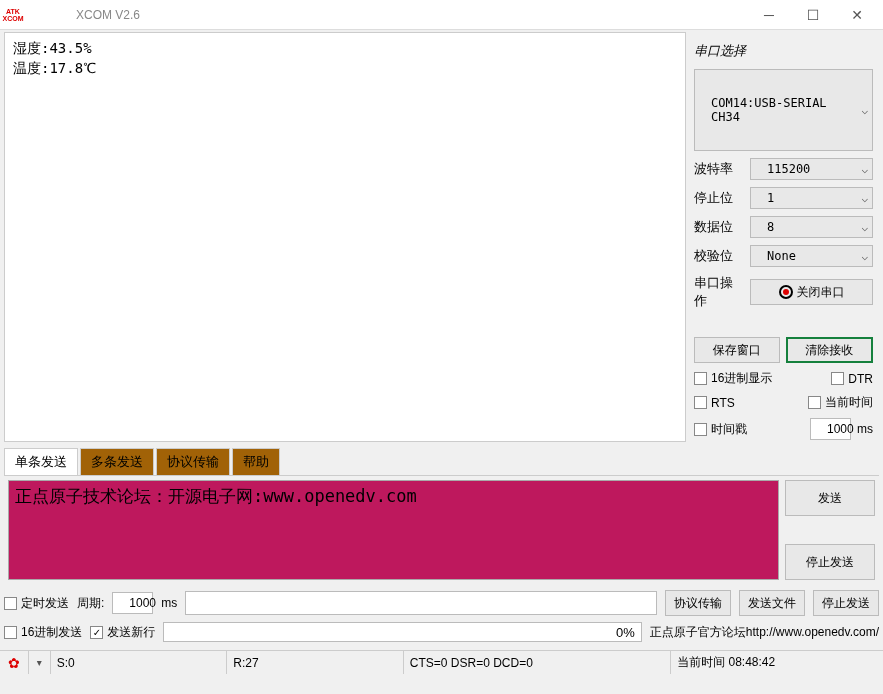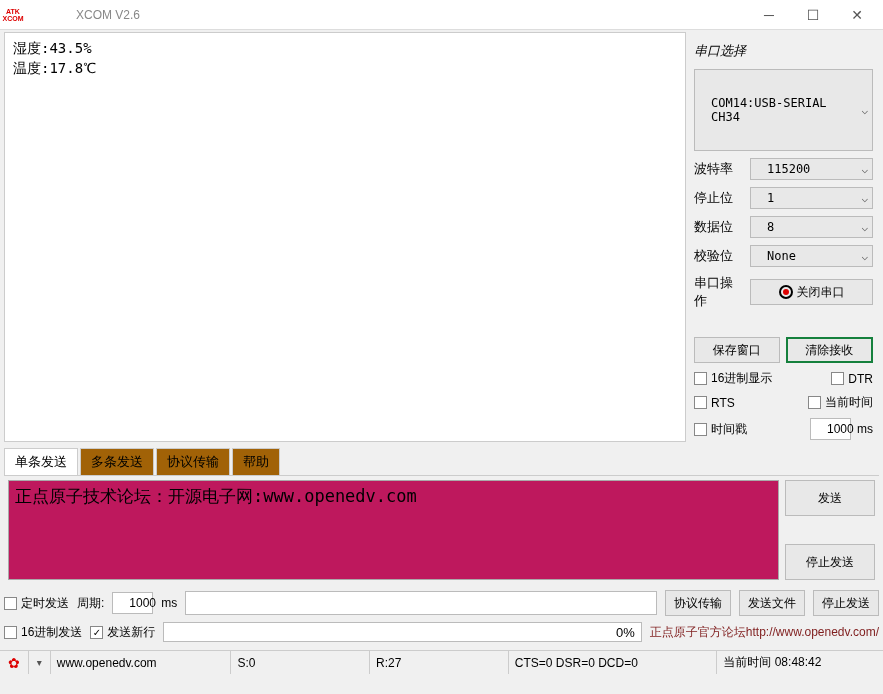--- a/index.html
+++ b/index.html
@@ -121,21 +121,21 @@
   font-size: 17px;
   resize: none;
 }
 .send-btns { display: flex; flex-direction: column; gap: 8px; width: 90px; }
 .send-btns .btn { height: 36px; }
 
 .bottom-rows { padding: 6px 4px 2px 4px; }
 .br { display: flex; align-items: center; gap: 8px; margin-bottom: 6px; }
 .file-input { flex: 1; height: 24px; background: #fff; border: 1px solid #bbb; }
 .progress { flex: 1; height: 20px; background: #fff; border: 1px solid #bbb; display: flex; align-items: center; justify-content: flex-end; padding-right: 6px; font-size: 13px; }
-.link { color: #7f1d1d; font-size: 12px; }
+.link { color: #000000; font-size: 12px; }
 
 .statusbar {
   height: 24px;
   display: flex;
   align-items: stretch;
   border-top: 1px solid #ccc;
   font-size: 12px;
 }
 .sb-cell { border-right: 1px solid #ccc; display: flex; align-items: center; padding: 0 6px; white-space: nowrap; }
 .sb-cell.gear { color: #d00; font-size: 14px; padding: 0 8px; }
@@ -265,18 +265,17 @@
         <span>发送新行</span>
       </div>
     <div class="progress">0%</div>
     <span class="link">正点原子官方论坛http://www.openedv.com/</span>
   </div>
 </div>
 
 <div class="statusbar">
   <div class="sb-cell gear">✿</div>
   <div class="sb-cell gear" style="color:#555;font-size:10px">▾</div>
-  <div class="sb-cell" style="flex:1.2">www.openedv.com</div>
   <div class="sb-cell" style="flex:0.9">S:0</div>
   <div class="sb-cell" style="flex:0.9">R:27</div>
   <div class="sb-cell" style="flex:1.4">CTS=0 DSR=0 DCD=0</div>
   <div class="sb-cell" style="flex:1.1;border-right:none">当前时间 08:48:42</div>
 </div>
 
 </body></html>

